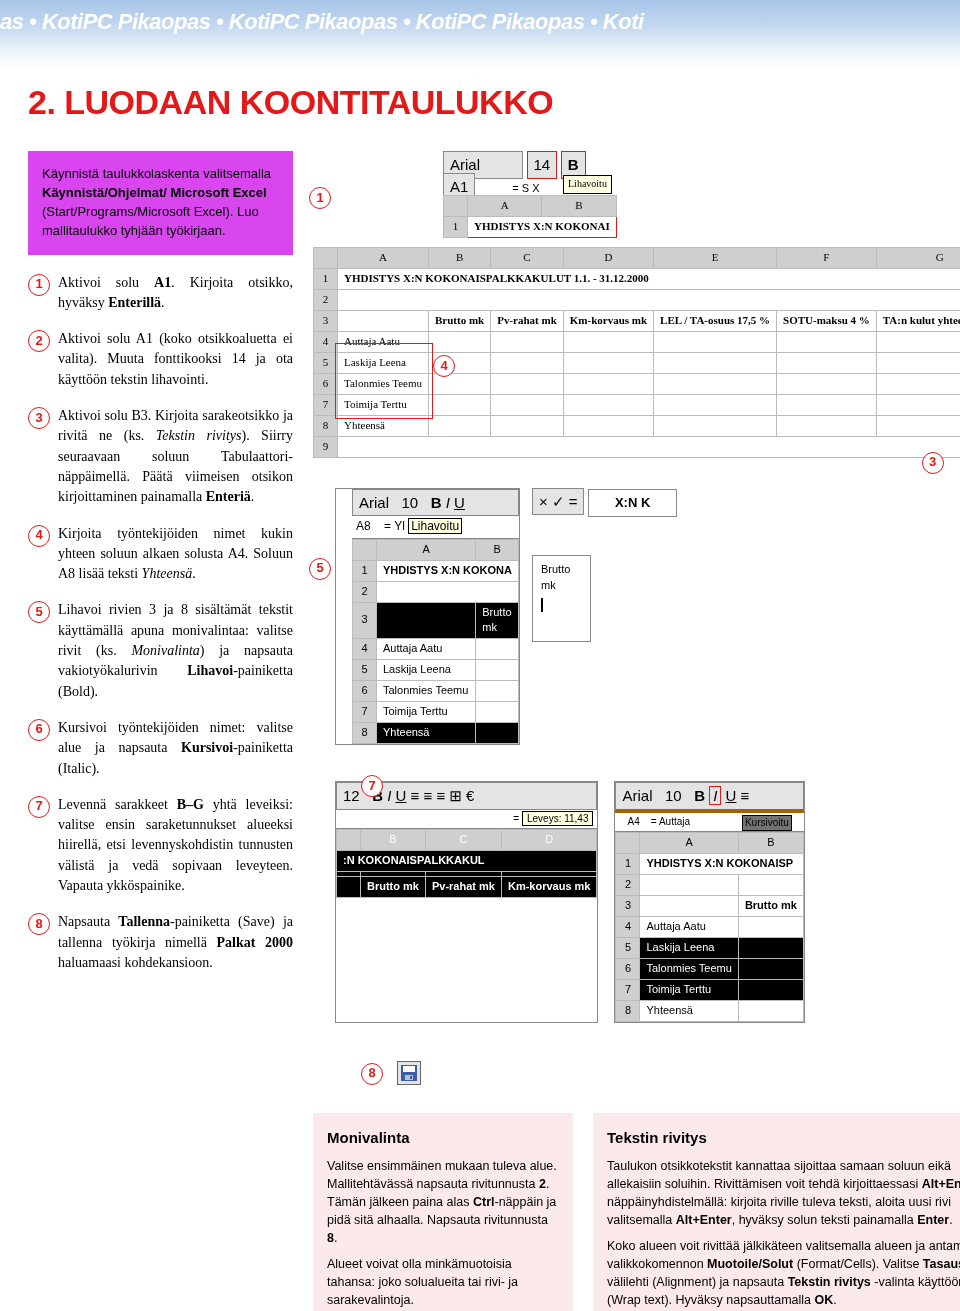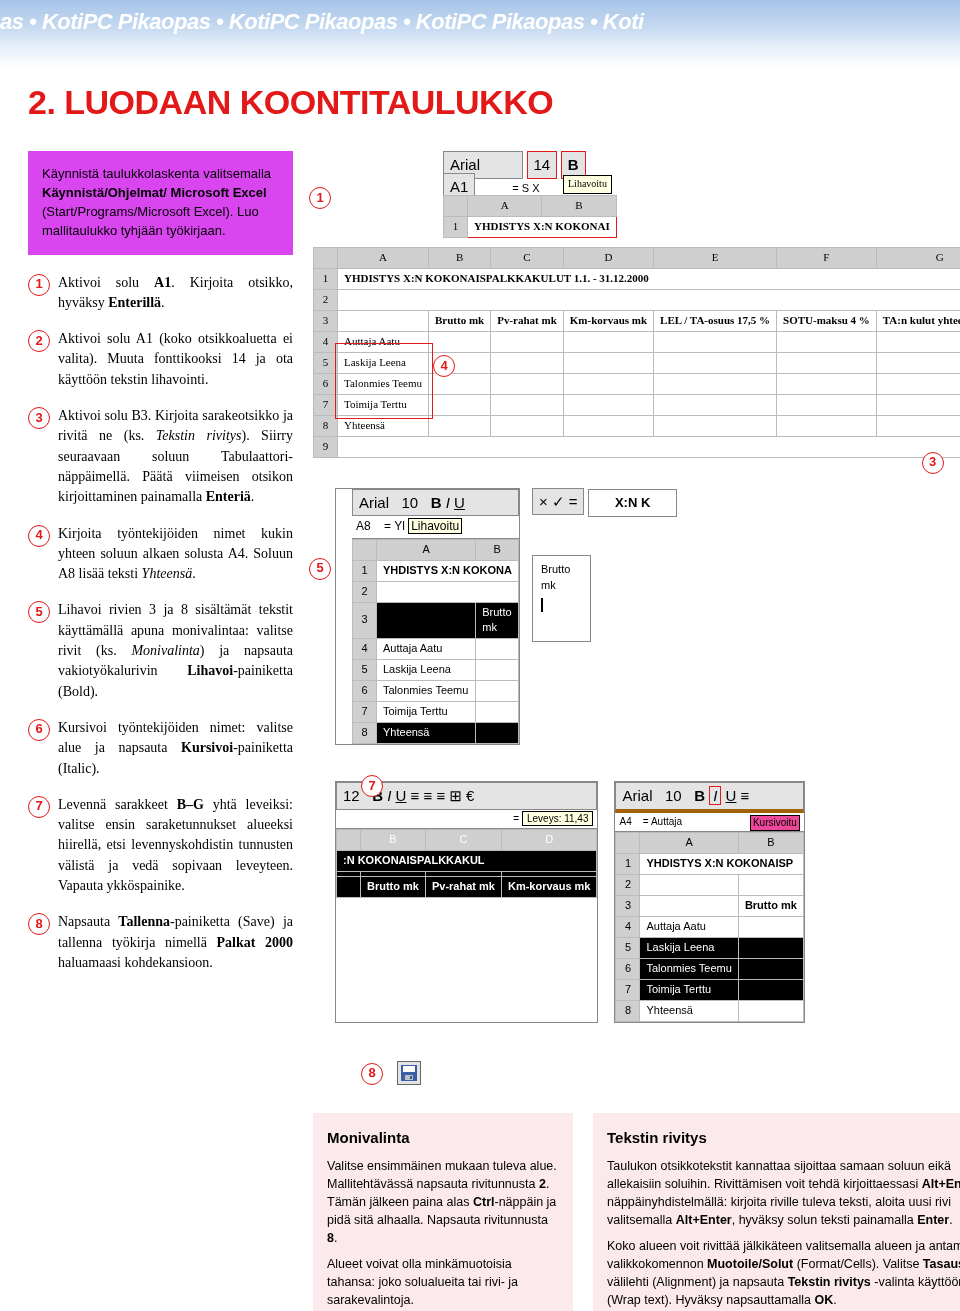--- a/index.html
+++ b/index.html
@@ -440,21 +440,21 @@
               <td style="font-weight:bold;">Brutto mk</td>
               <td style="font-weight:bold;">Pv-rahat mk</td>
               <td style="font-weight:bold;">Km-korvaus mk</td>
             </tr>
           </tbody>
             </table>
         </div>
 
         <div class="excel-box">
           <div class="toolbar-snippet" style="display:block;border-bottom:4px solid #a16207;"><span>Arial</span> &nbsp; <span>10</span> &nbsp; <b>B</b> <span style="border:1.5px solid #e31818;padding:0 3px;"><i>I</i></span> <u>U</u> ≡</div>
-          <div style="padding:2px 4px;font-size:10px;border-bottom:1px solid #888;"><span>A4</span> &nbsp;&nbsp; = <span>Auttaja</span> <span style="background:#ec4899;border:1px solid #000;padding:0 2px;float:right;">Kursivoitu</span></div>
+          <div style="padding:2px 12px;font-size:10px;border-bottom:1px solid #888;"><span>A4</span> &nbsp;&nbsp; = <span>Auttaja</span> <span style="background:#737373;border:1px solid #000;padding:0 2px;float:right;">Kursivoitu</span></div>
           <table class="excel-table">
             <tbody>
                 <tr>
                   <th></th>
                   <th>A</th>
                   <th>B</th>
                 </tr>
             <tr>
                   <th>1</th>
                   <td colspan="2" style="font-weight:bold;">YHDISTYS X:N KOKONAISP</td>

